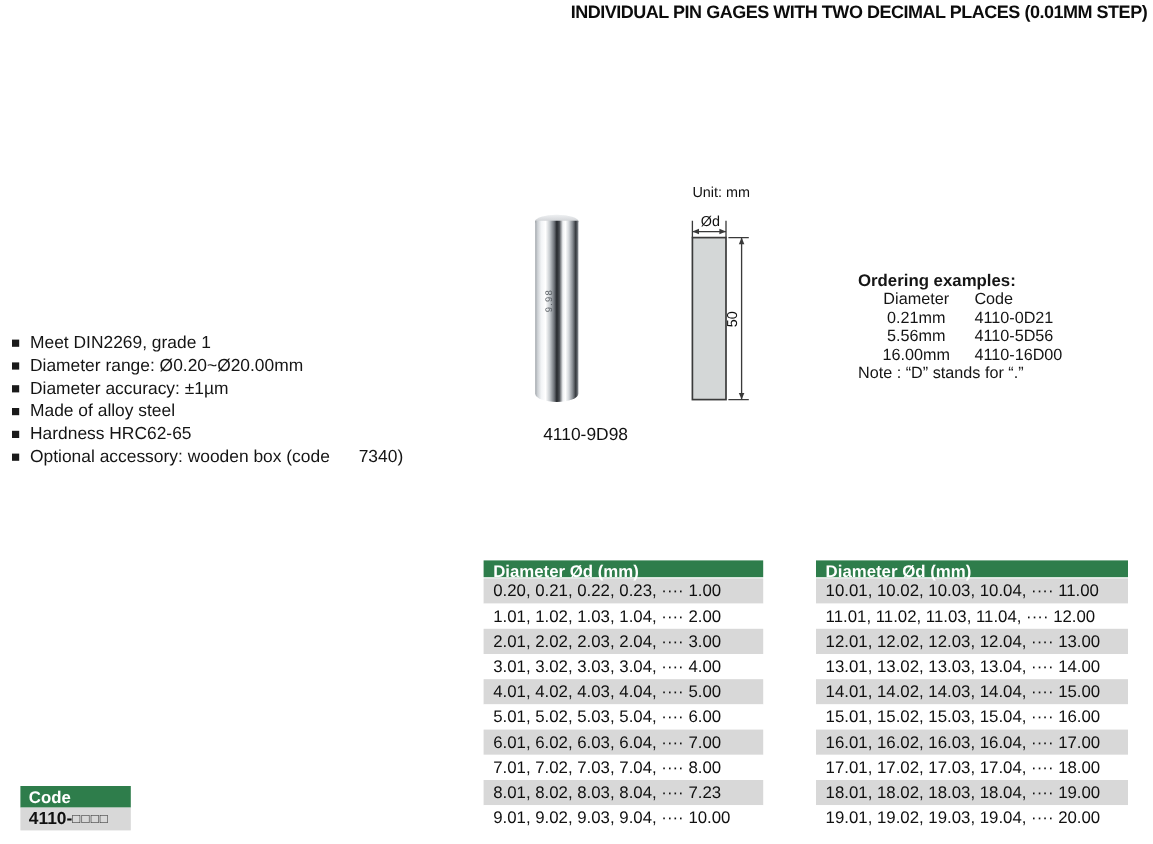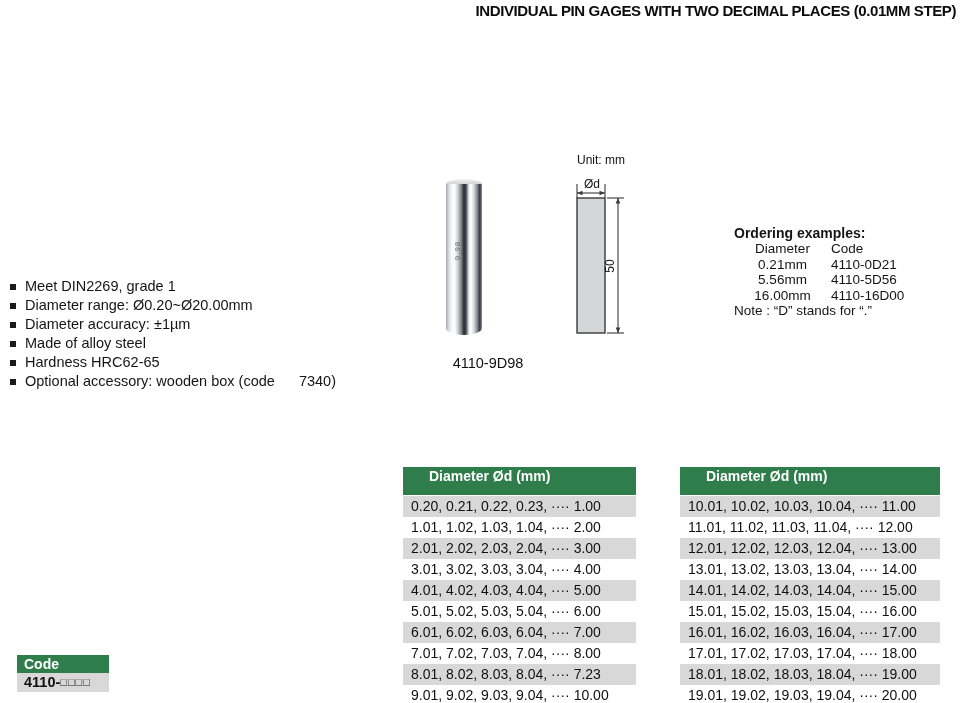--- a/index.html
+++ b/index.html
@@ -36,28 +36,28 @@
 
   
   .drawing{position:absolute;left:563px;top:150px;}
   .dline{stroke:#3a3a3a;stroke-width:1.1;fill:none;}
   .drect{fill:#d4d7d7;stroke:#3a3a3a;stroke-width:1.4;}
   .darrow{fill:#3a3a3a;stroke:none;}
   .dtext{font-size:12px;fill:#111;font-family:"Liberation Sans",sans-serif;}
 
   
   .ordering{position:absolute;left:715px;top:225px;font-size:13.5px;line-height:15.5px;
-            color:#151515;white-space:nowrap;margin-left:19px;}
+            color:#151515;white-space:nowrap;}
   .ord-h{font-weight:bold;font-size:14px;line-height:16px;}
   .c1{display:inline-block;width:97px;text-align:center;}
 
   
   .dtable{position:absolute;top:467px;font-size:14px;}
-  .th{height:28px;line-height:19px;background:var(--green,#2E7D4B);color:#fff;
-      font-weight:bold;padding-left:26px;margin-bottom:1px;}
+  .th{height:14px;line-height:19px;background:var(--green,#2E7D4B);color:#fff;
+      font-weight:bold;padding-left:8px;margin-bottom:1px;}
   .trow{height:21px;line-height:21px;padding-left:8px;background:#fff;
         white-space:nowrap;color:#101010;}
   .trow.odd{background:var(--row-gray,#D8D8D8);}
 
   
   .codebox{position:absolute;left:17px;top:655px;width:92px;font-size:14px;}
   .codebox .th{height:18px;line-height:18px;padding-left:7px;margin-bottom:0;}
   .codebox .trow{height:19px;line-height:19px;padding-left:7px;}
   .code-val b{font-size:14.5px;letter-spacing:0;}
   .sq{font-size:11px;letter-spacing:1px;position:relative;top:-1px;color:#222;}

